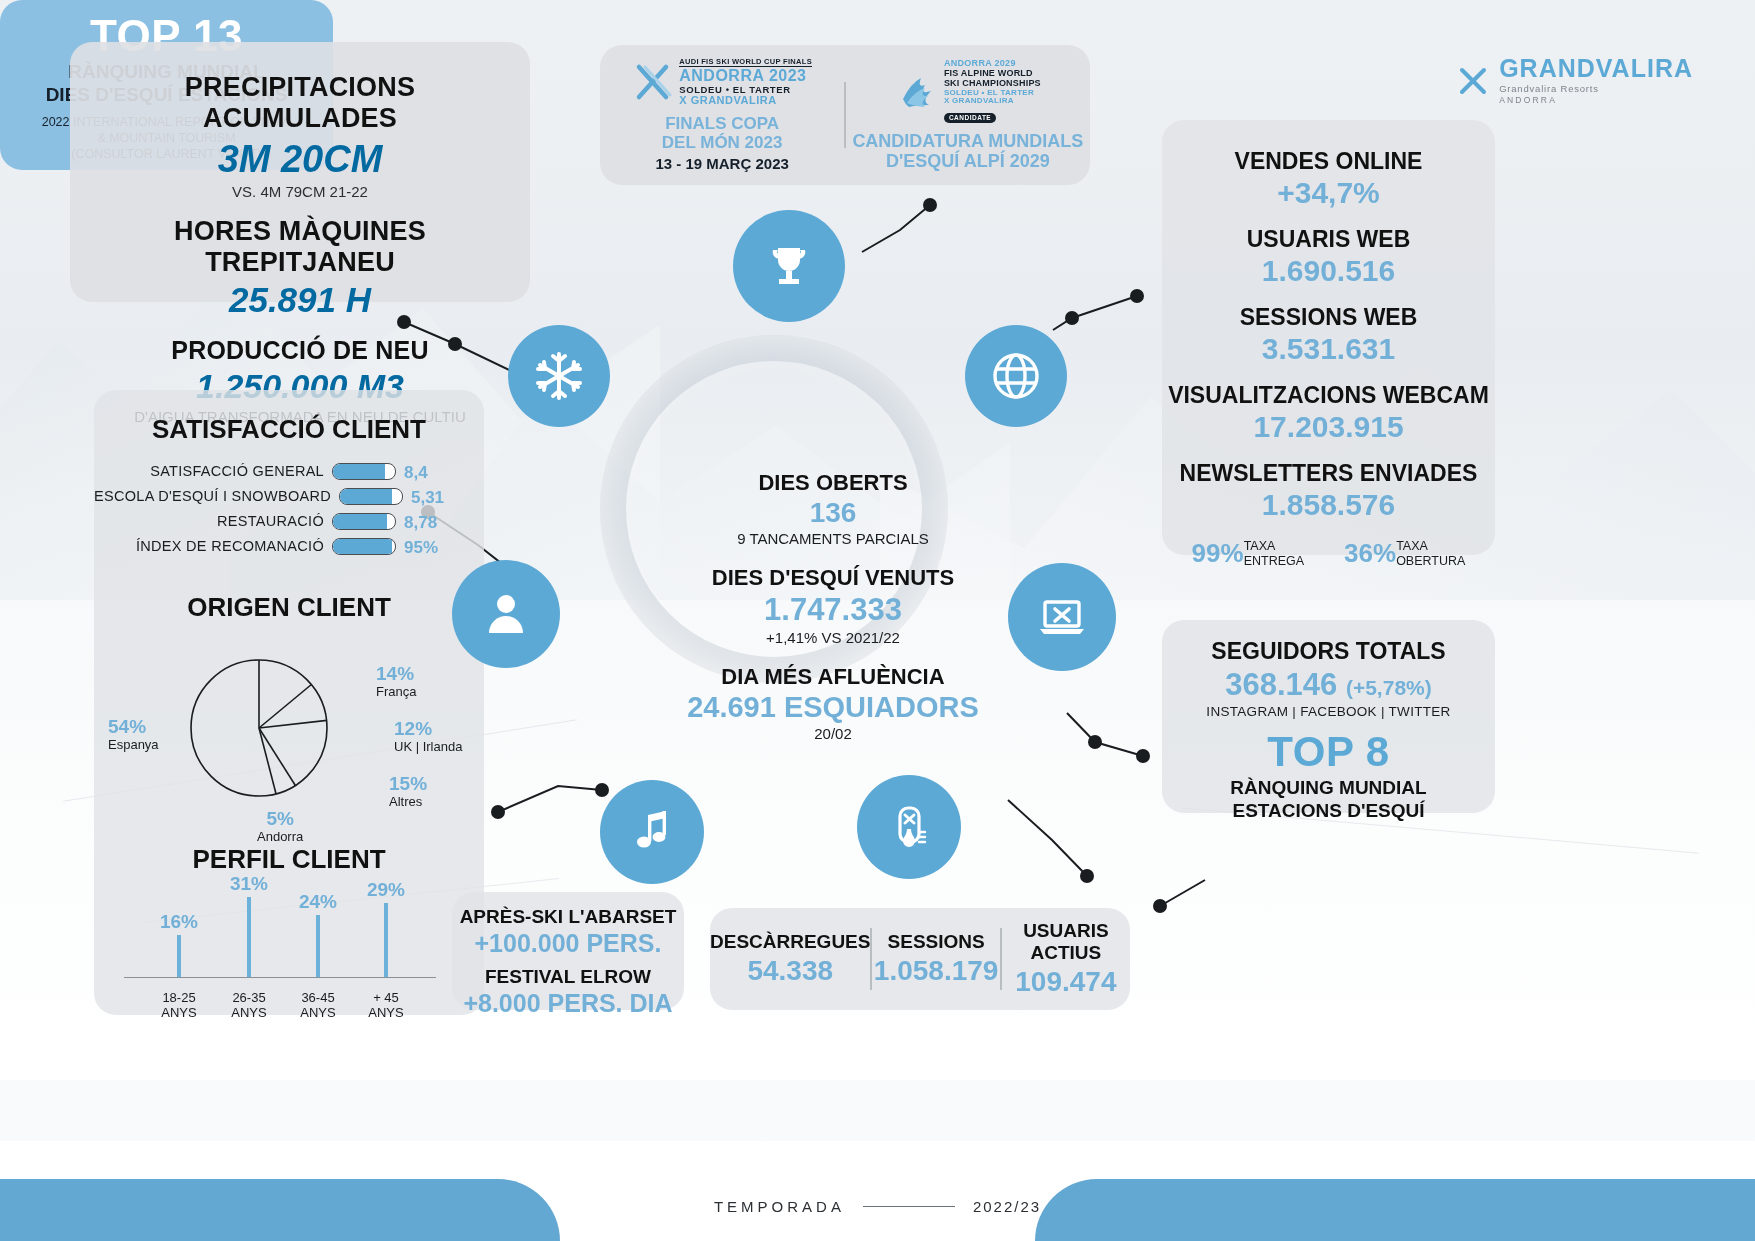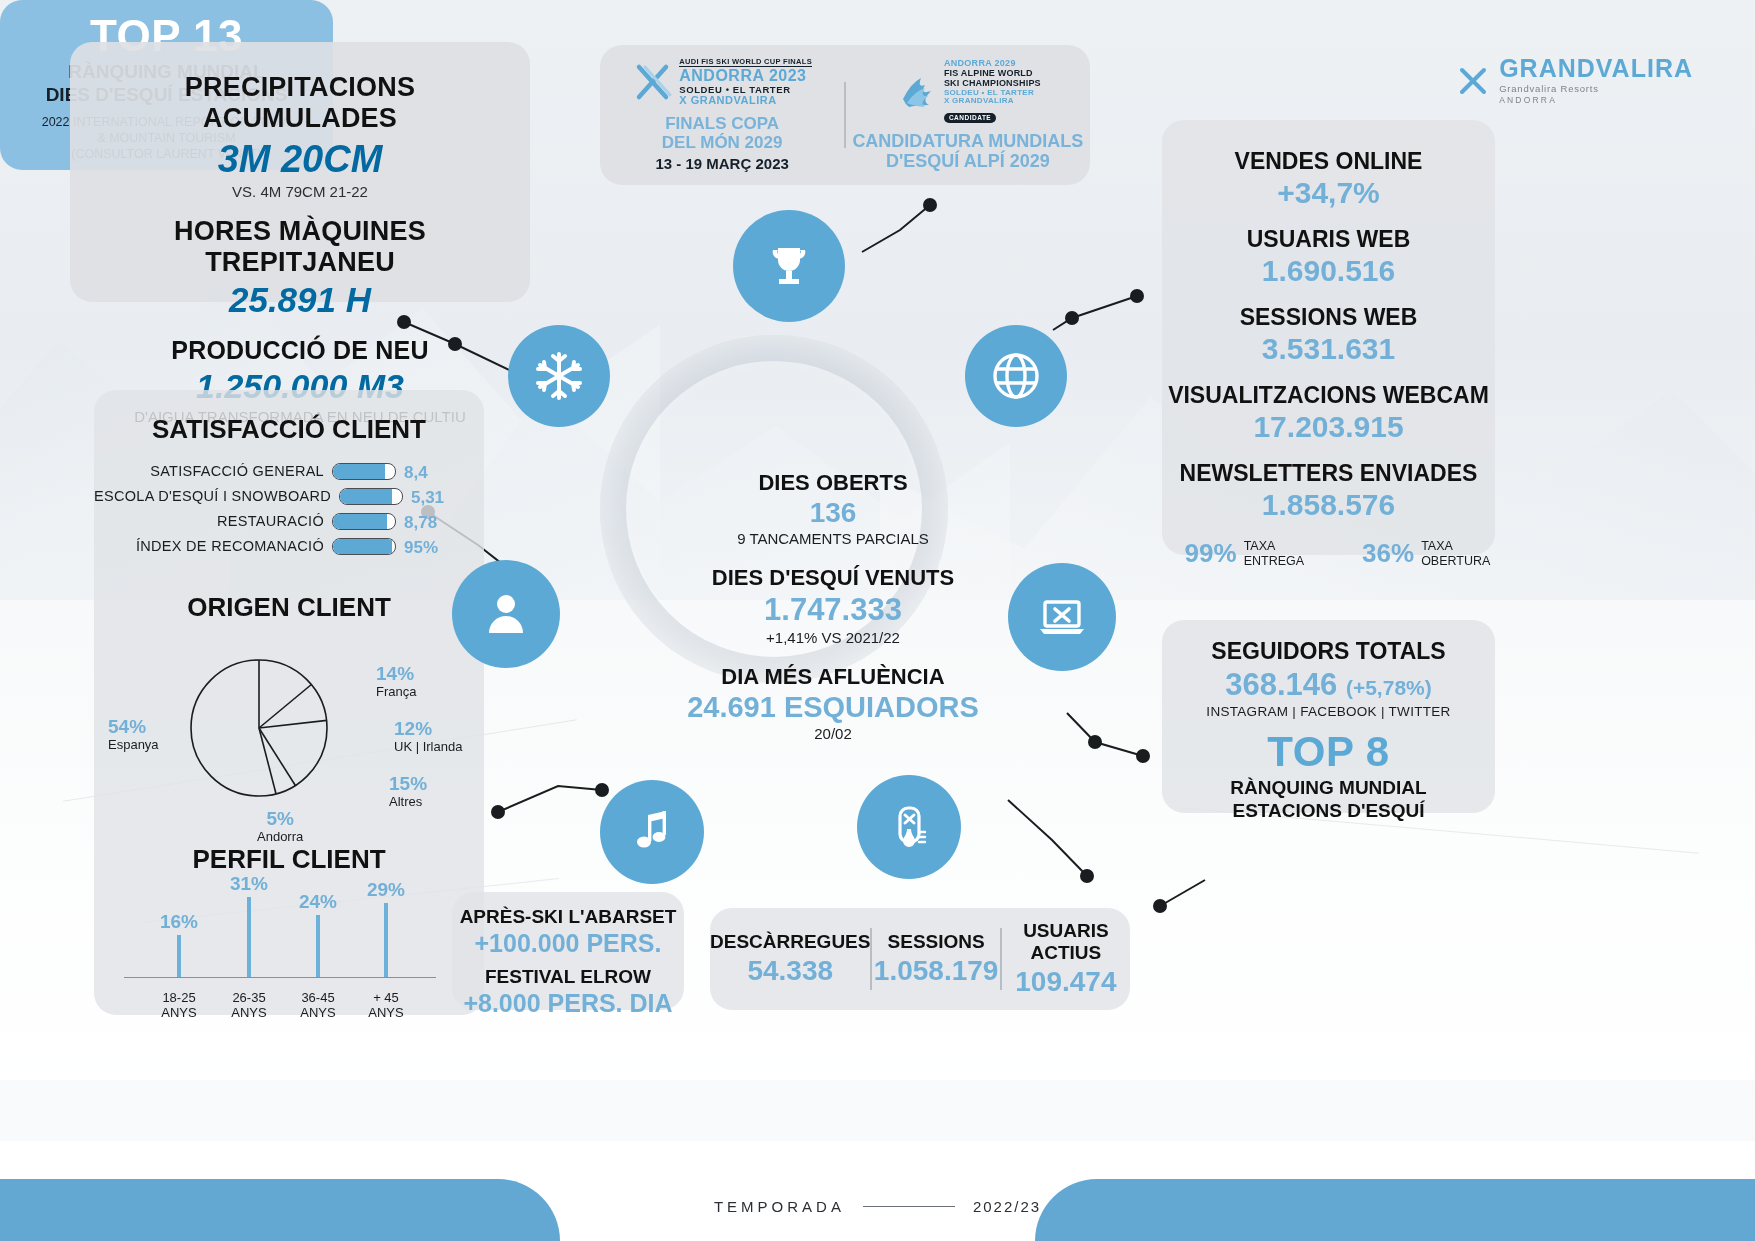--- a/index.html
+++ b/index.html
@@ -97,21 +97,21 @@
   #brand .bt1{font-size:25px;font-weight:bold;color:#5ca9d6;letter-spacing:1px;line-height:1;}
   #brand .bt2{font-size:9.5px;color:#7d858c;letter-spacing:.8px;margin-top:2px;}
   #brand .bt3{font-size:8.5px;color:#7d858c;letter-spacing:2.2px;margin-top:1px;}
 
   
   #panel-web{left:1162px;top:120px;width:333px;height:435px;padding-top:26px;box-sizing:border-box;}
   #panel-web .kt{font-size:23px;font-weight:bold;color:#111;margin-top:16px;}
   #panel-web .kv{font-size:30px;font-weight:bold;color:#72b0d8;margin-top:1px;}
   #panel-web .kt.first{margin-top:2px;}
   .taxarow{display:flex;justify-content:center;gap:40px;margin-top:16px;align-items:center;}
-  .taxa{display:flex;align-items:center;gap:7px;margin-left:18px;}
+  .taxa{display:flex;align-items:center;gap:0;}
   .taxa .pct{font-size:26px;font-weight:bold;color:#72b0d8;}
   .taxa .lb{font-size:12.5px;color:#1a1d20;line-height:1.15;text-align:left;}
 
   #panel-social{left:1162px;top:620px;width:333px;height:193px;padding-top:18px;box-sizing:border-box;}
   #panel-social .st{font-size:23px;font-weight:bold;color:#111;}
   #panel-social .sv{font-size:31px;font-weight:bold;color:#72b0d8;margin-top:2px;}
   #panel-social .sv small{font-size:21px;}
   #panel-social .sn{font-size:13.5px;color:#1a1d20;letter-spacing:.3px;margin-top:1px;}
   #panel-social .top{font-size:42px;font-weight:bold;color:#5ca9d6;margin-top:9px;letter-spacing:.5px;}
   #panel-social .tsub{font-size:19px;font-weight:bold;color:#111;line-height:1.2;margin-top:1px;}
@@ -231,21 +231,21 @@
         </svg>
         <div class="ltext">
           <div class="l1">AUDI FIS SKI WORLD CUP FINALS</div>
           <div class="l2">ANDORRA 2023</div>
           <div class="l3">SOLDEU • EL TARTER</div>
           <div class="l4">X GRANDVALIRA</div>
         </div>
       </div>
       <div class="cap1">
         <div>FINALS COPA</div>
-        <div>DEL MÓN 2029</div>
+        <div>DEL MÓN 2023</div>
       </div>
       <div class="cap2">13 - 19 MARÇ 2023</div>
     </div>
 
     <div class="evtdiv"></div>
 
     <div class="evt evt2">
       <div class="logo">
         <svg width="44" height="44" viewBox="0 0 44 44">
           <path d="M8 30 Q16 14 26 9 Q22 19 30 16 Q24 26 36 22 Q26 32 34 36 Q20 36 14 38 Q10 35 8 30 Z" fill="#5ca9d6"></path>

